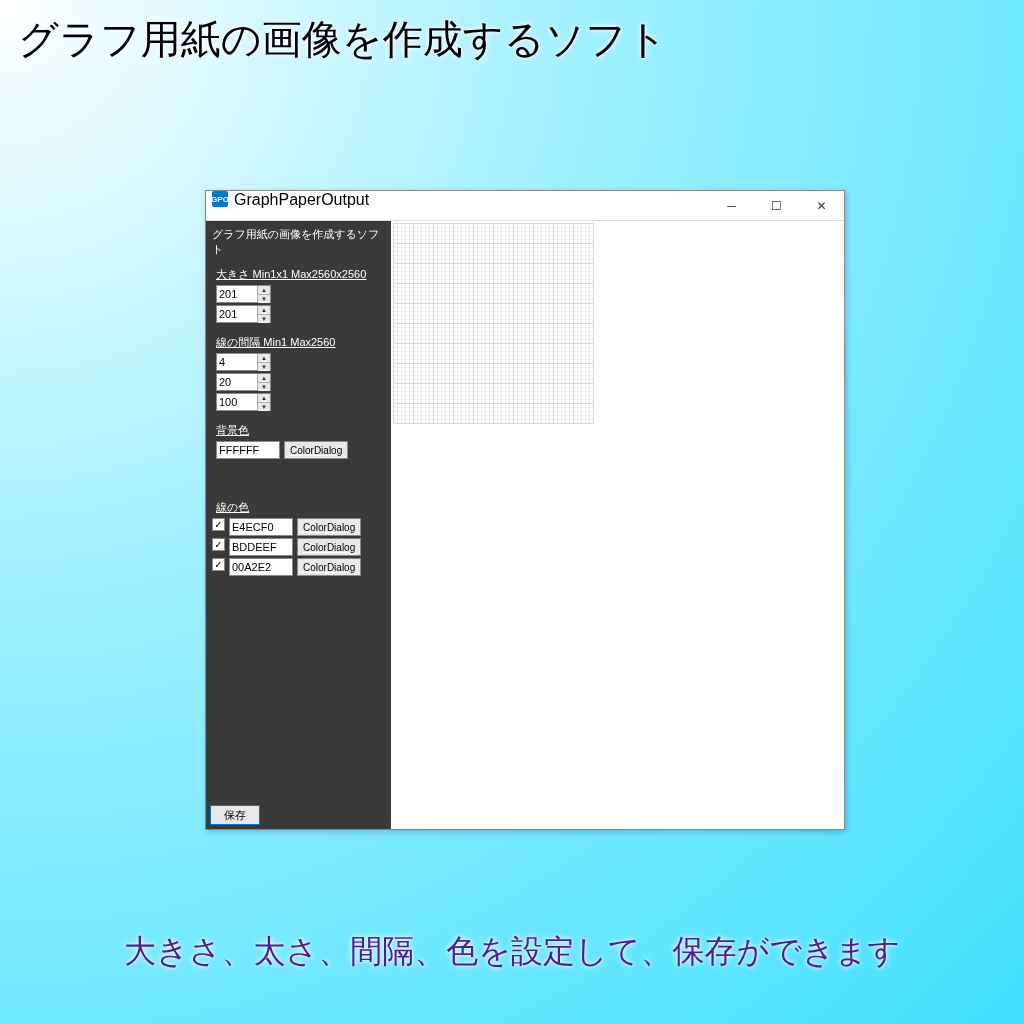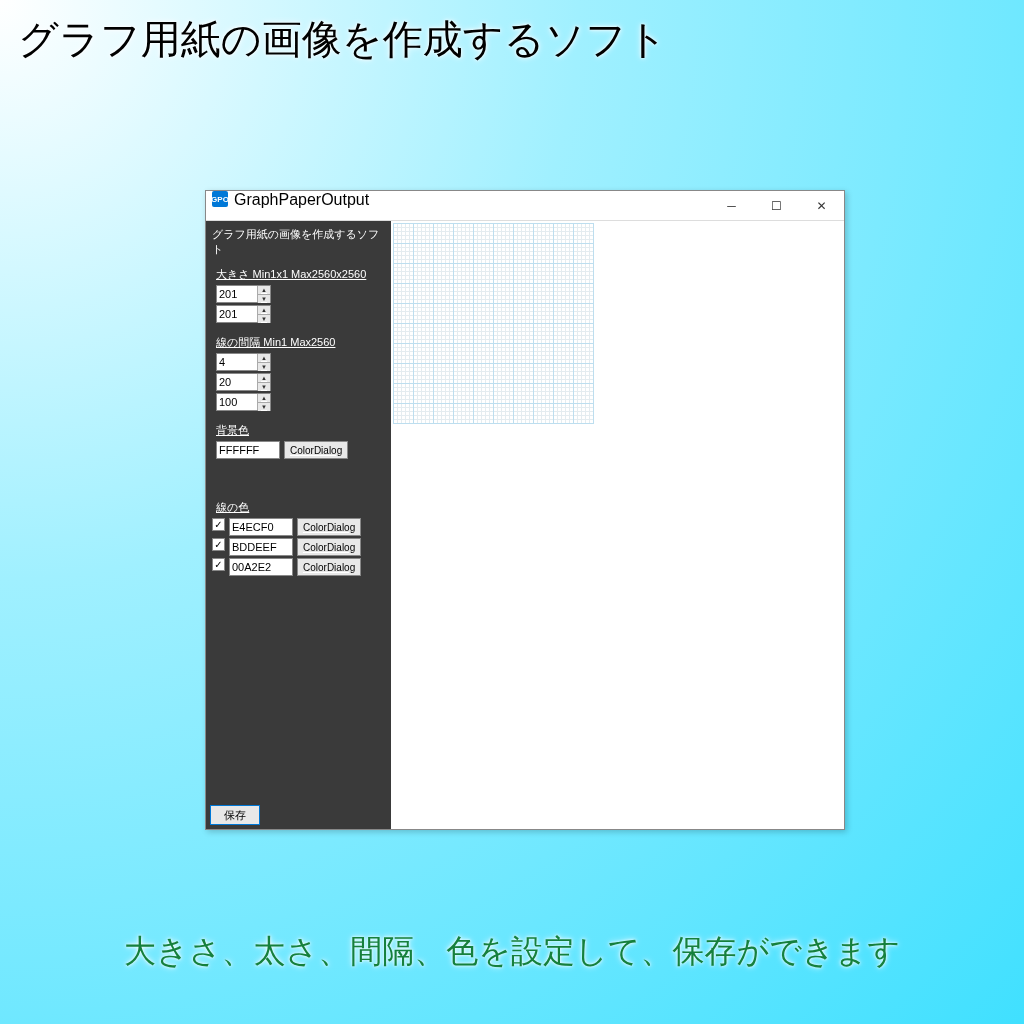--- a/index.html
+++ b/index.html
@@ -20,21 +20,21 @@
   color: #000;
   text-shadow: 0 0 6px #fff, 0 0 3px #fff;
 }
 .page-footer {
   position: absolute;
   bottom: 50px;
   left: 0;
   width: 100%;
   text-align: center;
   font-size: 32px;
-  color: #15803d;
+  color: #4c1d95;
   text-shadow: 0 0 6px #fff, 0 0 3px #fff;
 }
 .window {
   position: absolute;
   top: 190px;
   left: 205px;
   width: 640px;
   height: 640px;
   background: #fff;
   border: 1px solid #888;

